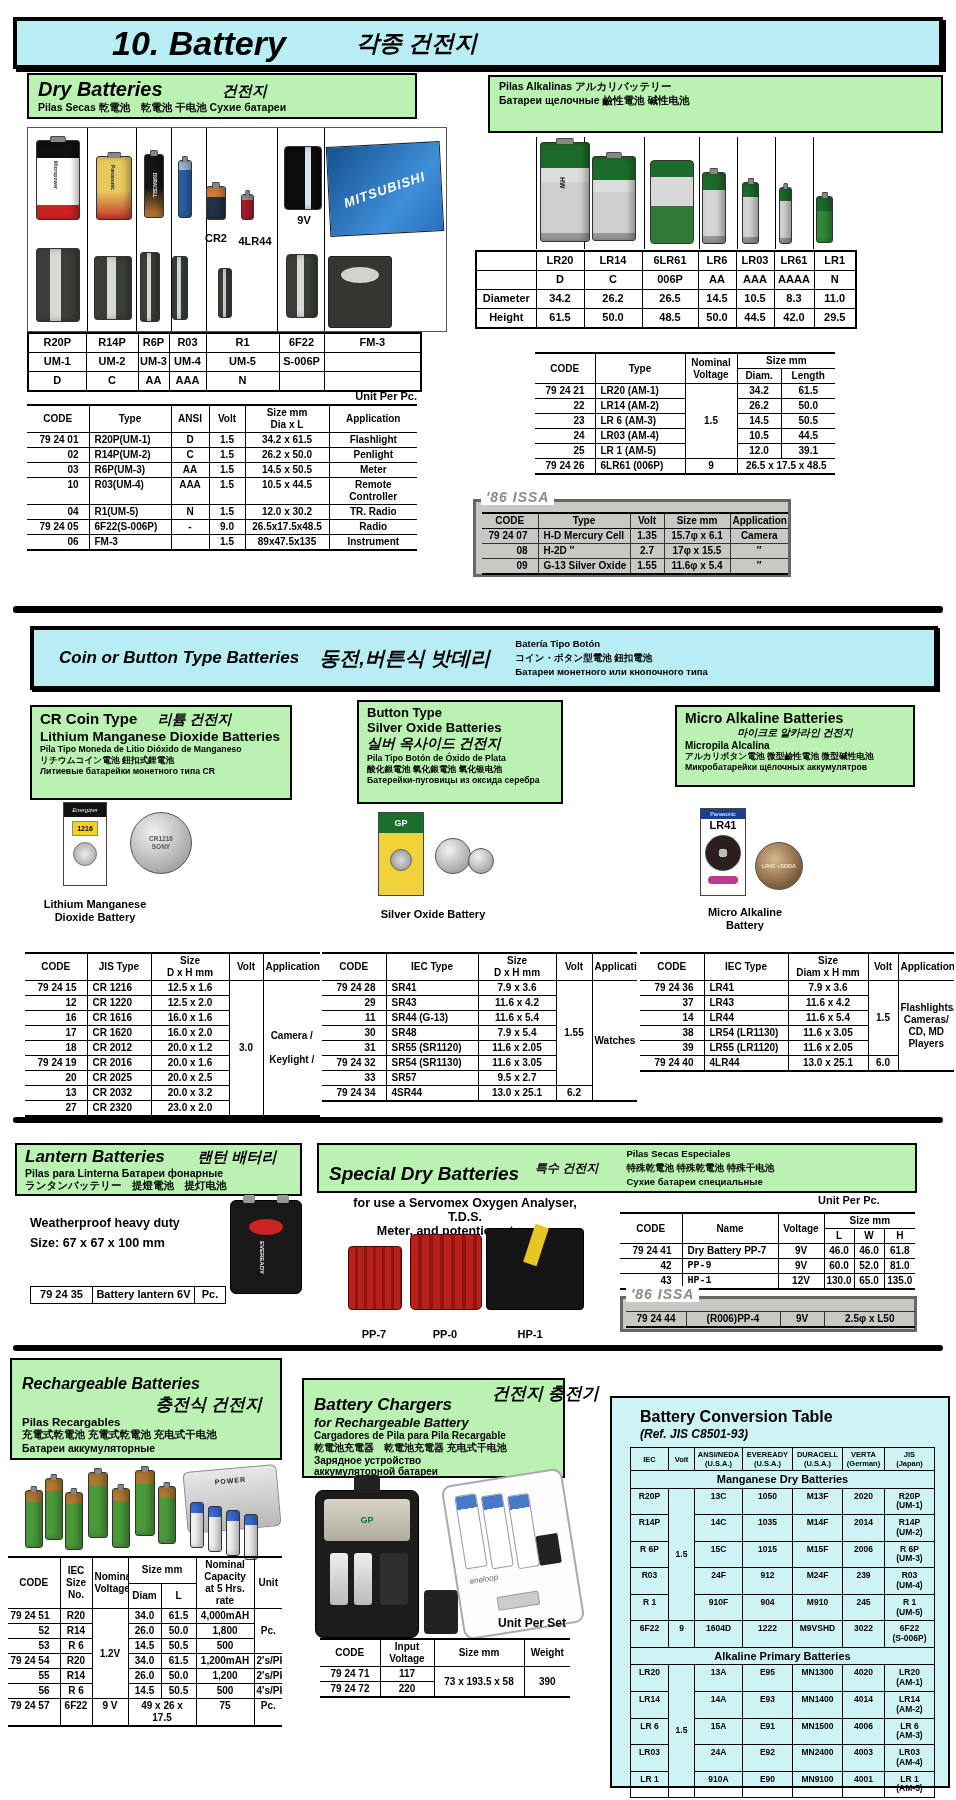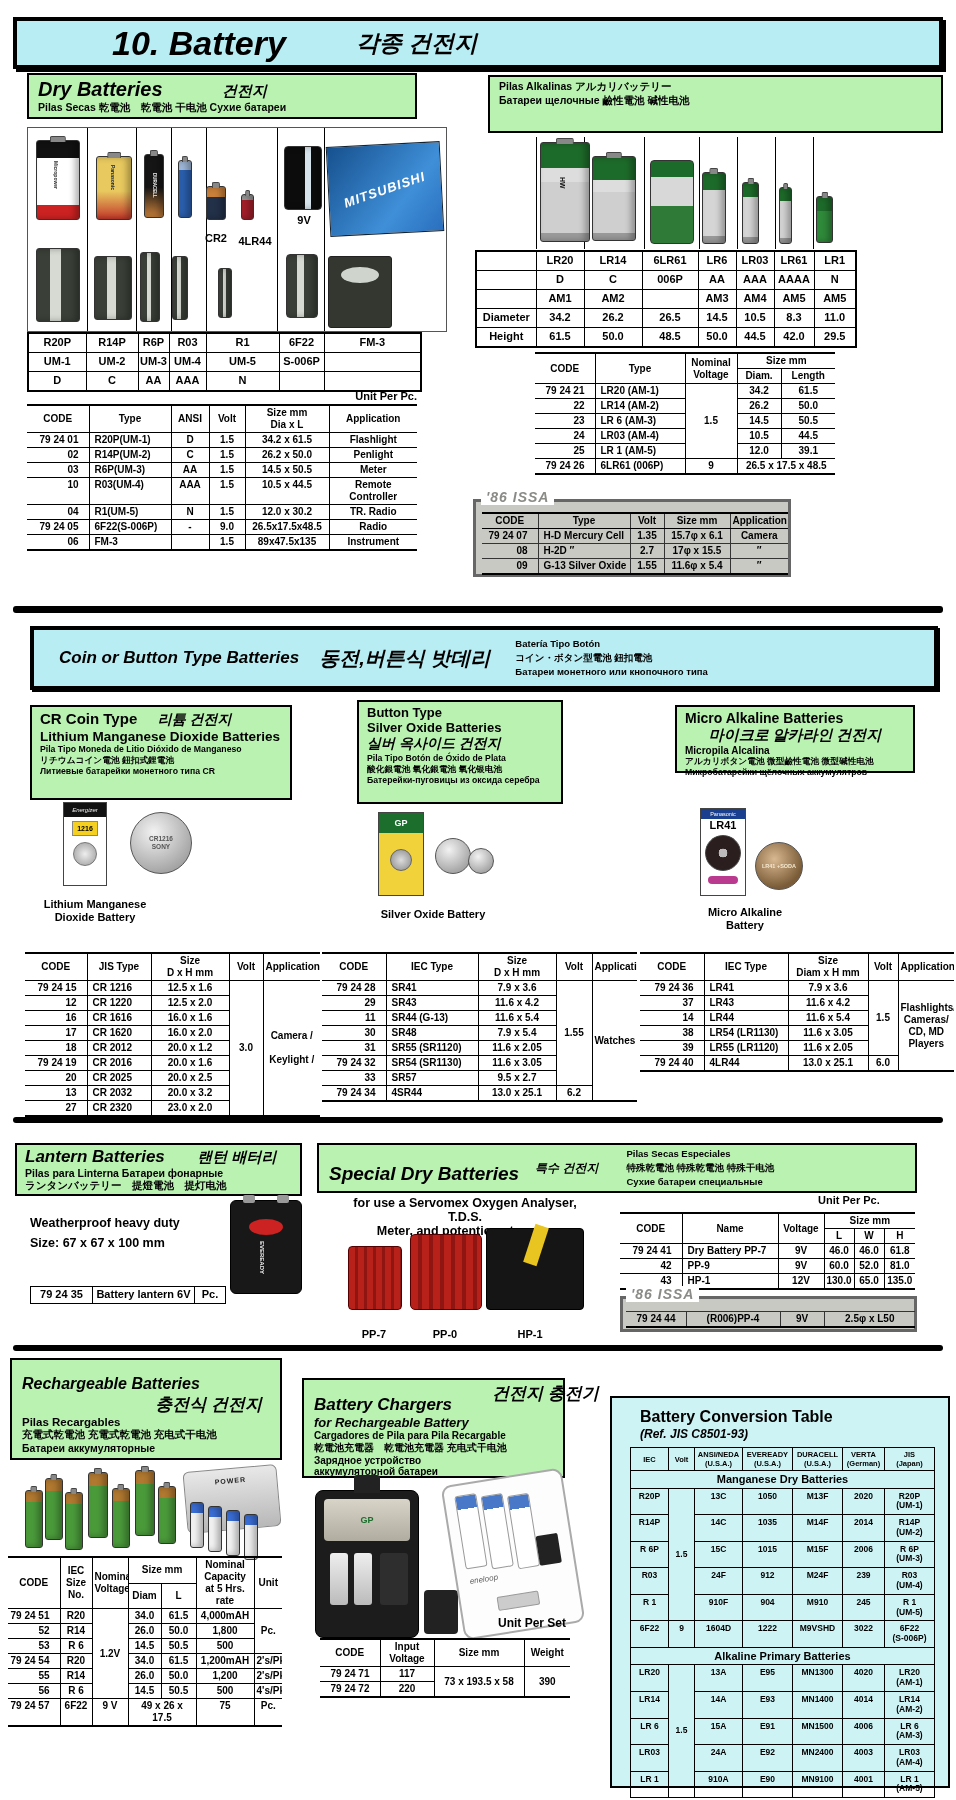--- a/index.html
+++ b/index.html
@@ -21,21 +21,21 @@
   .t{border-collapse:collapse;table-layout:fixed;border-left:hidden;border-right:hidden;
      border-top:2px solid #000;border-bottom:2px solid #000;}
   .t th,.t td{border:1px solid #000;font-weight:bold;white-space:pre-line;text-align:center;
      vertical-align:top;padding:1px 2px;line-height:1.2;font-size:10px;overflow:hidden;}
   .t thead th{border-bottom:1.5px solid #000;vertical-align:middle;}
   .t tr.sep td{border-top:1.5px solid #000;}
   .t td[rowspan]{vertical-align:middle;}
   .codes td:first-child{text-align:right;padding-right:10px;}
   .lt2 tbody td:nth-child(2){text-align:left;padding-left:5px;}
   .app{vertical-align:middle !important;}
-  .ar{text-align:center;padding-right:6px !important;}
+  .ar{text-align:center;padding-right:6px !important;font-family:Liberation Mono, monospace;}
 
   .grid{border:2px solid #000;}
   .grid td{height:14px;font-size:11px;}
   .szt td{padding:2px 1px;}
 
   .issa-box{background:#c9c9c4;border:3px solid #666;box-sizing:border-box;}
   .issa .t, .issa th,.issa td{border-color:#333;}
   .issa-label{font-style:italic;font-weight:bold;font-size:14px;color:#8a8a86;
       background:#fff;padding:0 5px;letter-spacing:1px;}
 
@@ -289,30 +289,20 @@
           <td></td>
           <td>D</td>
           <td>C</td>
           <td>006P</td>
           <td>AA</td>
           <td>AAA</td>
           <td>AAAA</td>
           <td>N</td>
         </tr>
         <tr>
-          <td></td>
-          <td>AM1</td>
-          <td>AM2</td>
-          <td></td>
-          <td>AM3</td>
-          <td>AM4</td>
-          <td>AM5</td>
-          <td>AM5</td>
-        </tr>
-        <tr>
           <td>Diameter</td>
           <td>34.2</td>
           <td>26.2</td>
           <td>26.5</td>
           <td>14.5</td>
           <td>10.5</td>
           <td>8.3</td>
           <td>11.0</td>
         </tr>
         <tr>
@@ -478,23 +468,23 @@
     <div class="sml">Батерейки-пуговицы из оксида серебра</div>
   </div>
   <div class="pack" style="left:378px;top:812px;width:46px;height:84px;background:#f2d23a;">
     <div style="background:#1c6e2d;color:#fff;font-weight:bold;font-size:9px;text-align:center;height:20px;line-height:20px;">GP</div>
     <div style="width:20px;height:20px;border-radius:50%;background:radial-gradient(#ddd,#888);border:1px solid #666;margin:16px auto 0;"></div>
   </div>
   <div class="coin" style="left:435px;top:838px;width:34px;height:34px;"></div>
   <div class="coin" style="left:468px;top:848px;width:24px;height:24px;"></div>
   <div class="abs caption" style="left:368px;top:908px;width:130px;">Silver Oxide Battery</div>
 
-  <div class="abs gbox" style="left:675px;top:705px;width:240px;height:68px;padding:3px 8px;">
+  <div class="abs gbox" style="left:675px;top:705px;width:240px;height:82px;padding:3px 8px;">
     <div style="font-weight:bold;font-size:14px;">Micro Alkaline Batteries</div>
-    <div class="g-ko" style="font-size:15px;text-align:center;font-family:Liberation Serif, serif;">마이크로 알카라인 건전지</div>
+    <div class="g-ko" style="font-size:10px;text-align:center;">마이크로 알카라인 건전지</div>
     <div style="font-weight:bold;font-size:10px;">Micropila Alcalina</div>
     <div class="sml">アルカリボタン電池 微型鹼性電池 微型碱性电池</div>
     <div class="sml">Микробатарейки щёлочных аккумулятров</div>
   </div>
   <div class="pack" style="left:700px;top:808px;width:46px;height:88px;">
     <div style="background:#1a3f8f;color:#fff;font-size:5.5px;text-align:center;height:10px;line-height:10px;">Panasonic</div>
     <div style="font-weight:bold;font-size:11px;text-align:center;">LR41</div>
     <div style="width:34px;height:34px;border-radius:50%;background:radial-gradient(circle at 50% 50%,#bbb 0 18%,#2a1e1e 19%);border:1px solid #444;margin:4px auto 0;"></div>
     <div style="background:#b93a8e;width:30px;height:8px;border-radius:4px;margin:5px auto 0;"></div>
   </div>

